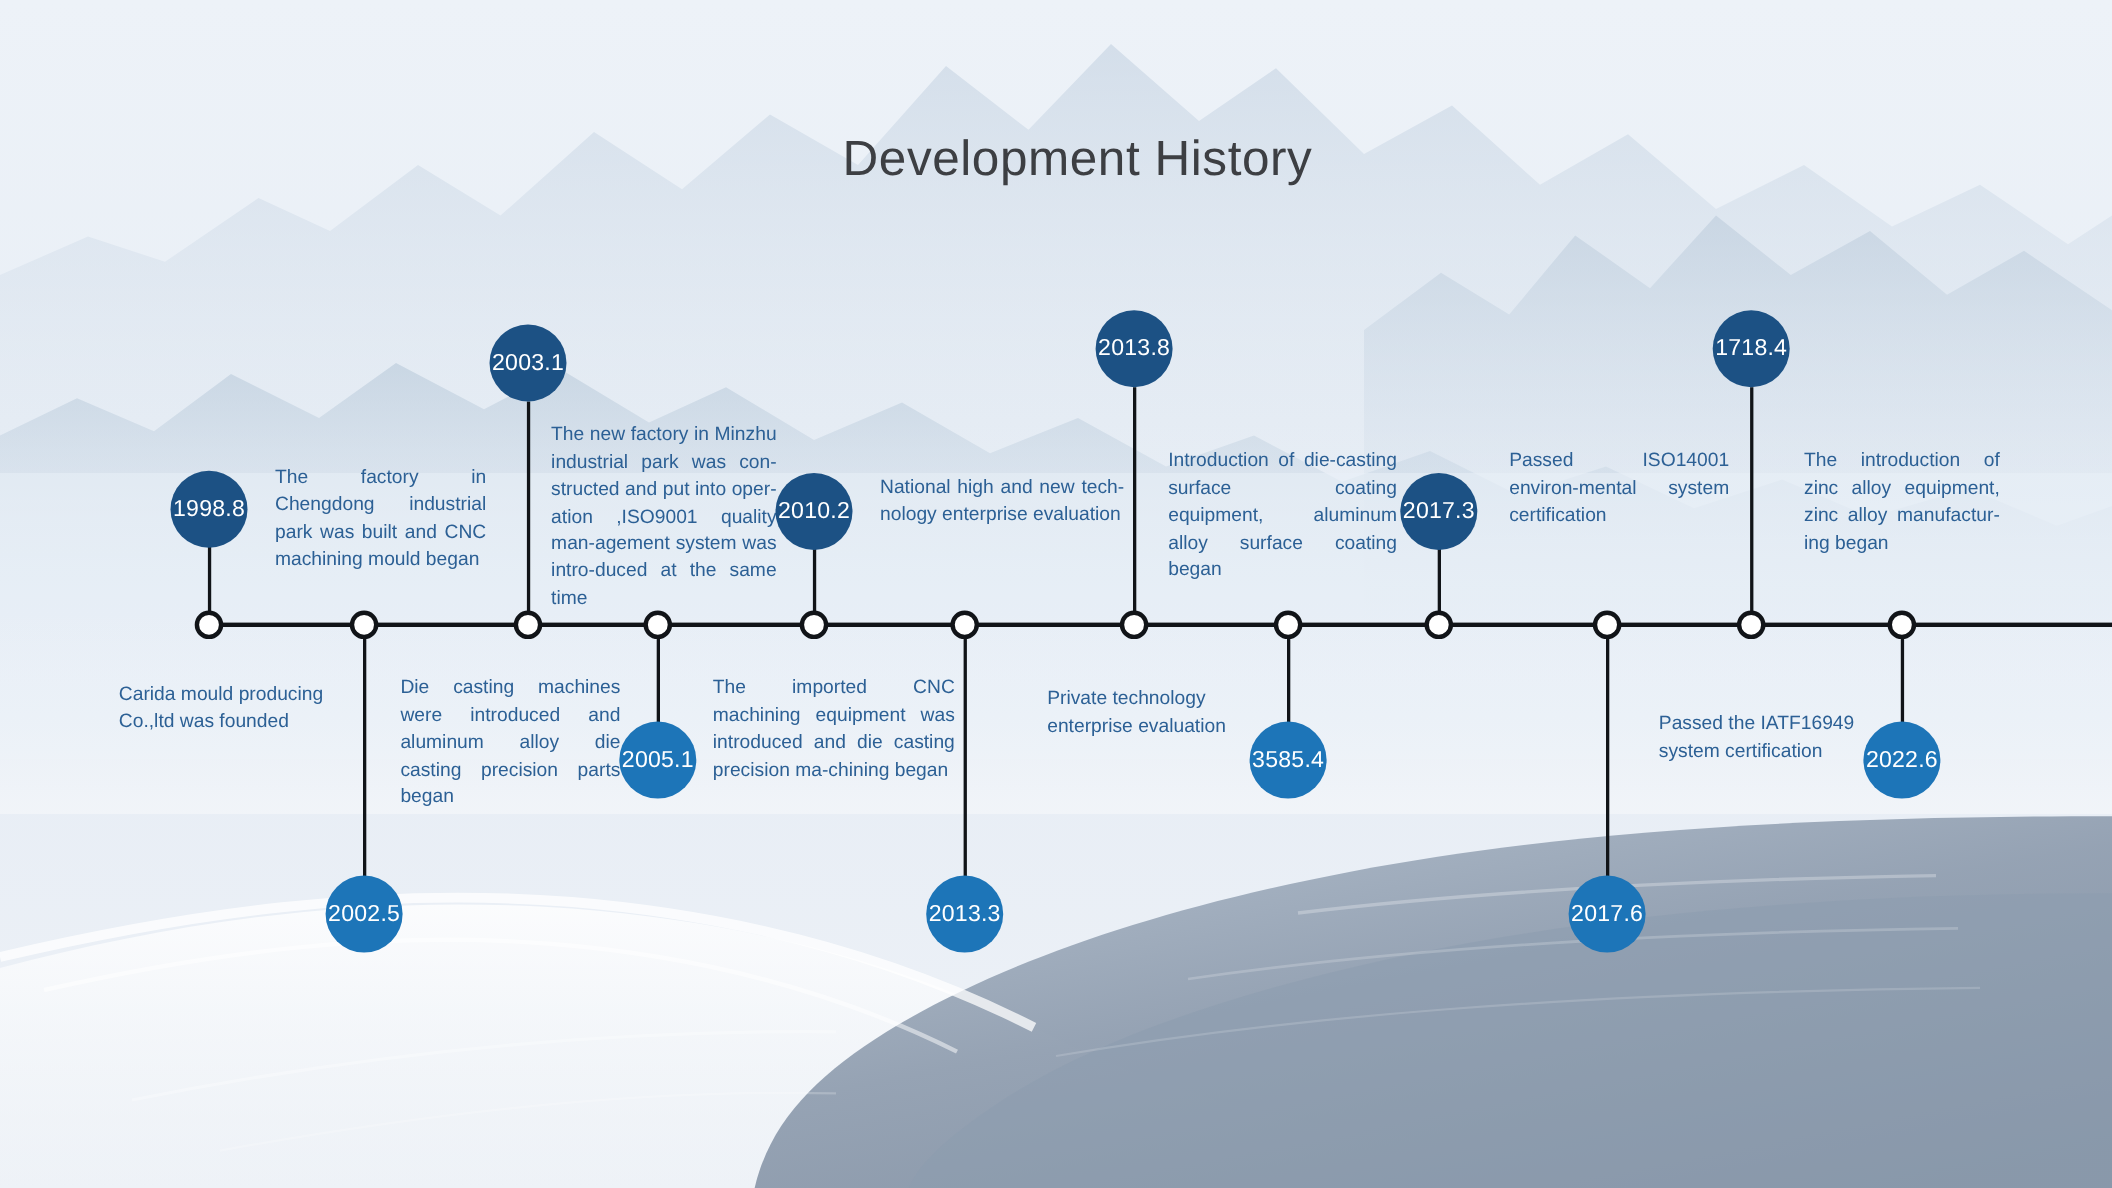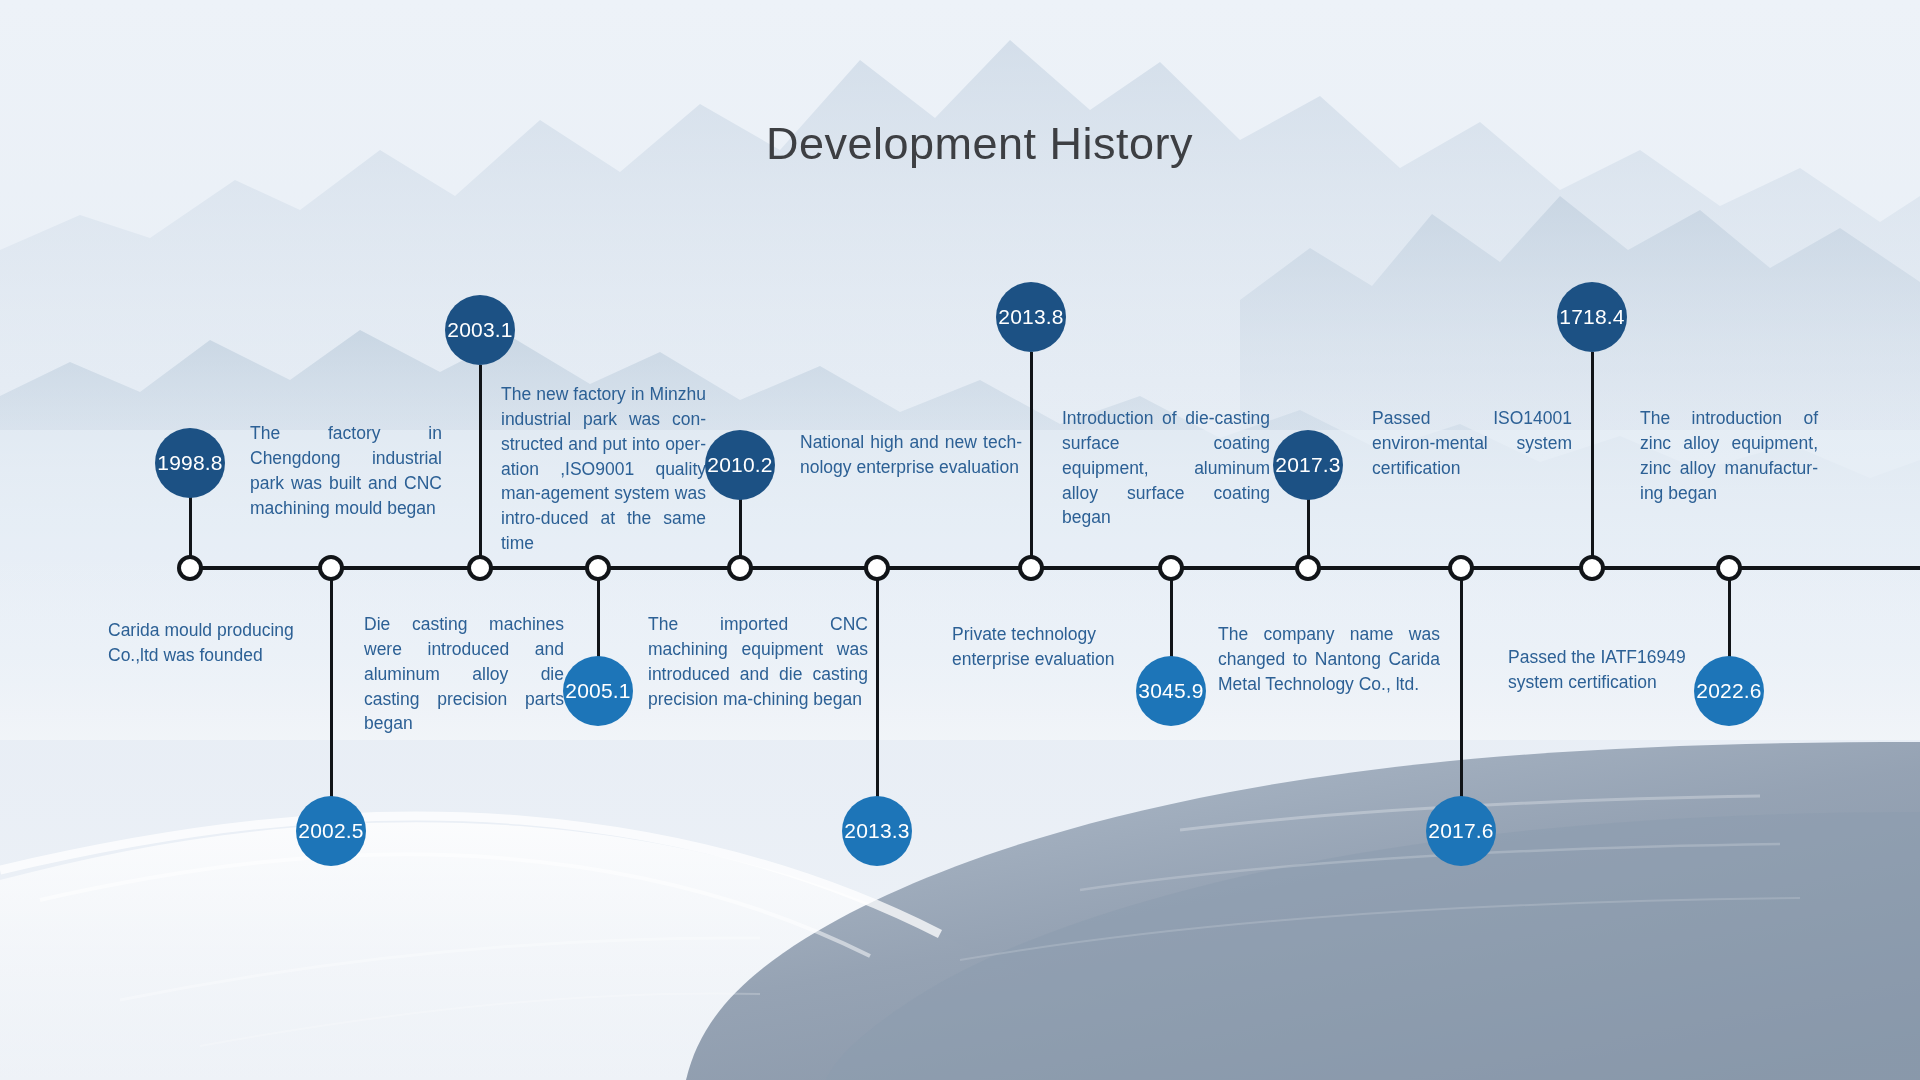--- a/index.html
+++ b/index.html
@@ -219,30 +219,29 @@
   <div class="stem" style="left:1031px; top:352px; height:214px;"></div>
   <div class="node" style="left:1031px; top:568px;"></div>
   <div class="bubble dark" style="left:996px; top:282px; width:70px; height:70px;">
     <span>2013.8</span>
   </div>
   <div class="desc noj" style="left:952px; top:622px; width:180px;">Private technology enterprise evaluation</div>
 
   <div class="node" style="left:1171px; top:568px;"></div>
   <div class="stem" style="left:1171px; top:568px; height:110px;"></div>
   <div class="bubble light" style="left:1136px; top:656px; width:70px; height:70px;">
-    <span>3045.9</span>
+    <span>3585.4</span>
   </div>
   <div class="desc" style="left:1062px; top:406px; width:208px;">Introduction of die-casting surface coating equipment, aluminum alloy surface coating began</div>
 
   <div class="stem" style="left:1308px; top:470px; height:96px;"></div>
   <div class="node" style="left:1308px; top:568px;"></div>
   <div class="bubble dark" style="left:1273px; top:430px; width:70px; height:70px;">
     <span>2017.3</span>
   </div>
-  <div class="desc" style="left:1218px; top:622px; width:222px;">The company name was changed to Nantong Carida Metal Technology Co., ltd.</div>
 
   <div class="desc" style="left:1372px; top:406px; width:200px;">Passed ISO14001 environ-mental system certification</div>
   <div class="node" style="left:1461px; top:568px;"></div>
   <div class="stem" style="left:1461px; top:568px; height:250px;"></div>
   <div class="bubble light" style="left:1426px; top:796px; width:70px; height:70px;">
     <span>2017.6</span>
   </div>
 
   <div class="stem" style="left:1592px; top:352px; height:214px;"></div>
   <div class="node" style="left:1592px; top:568px;"></div>

